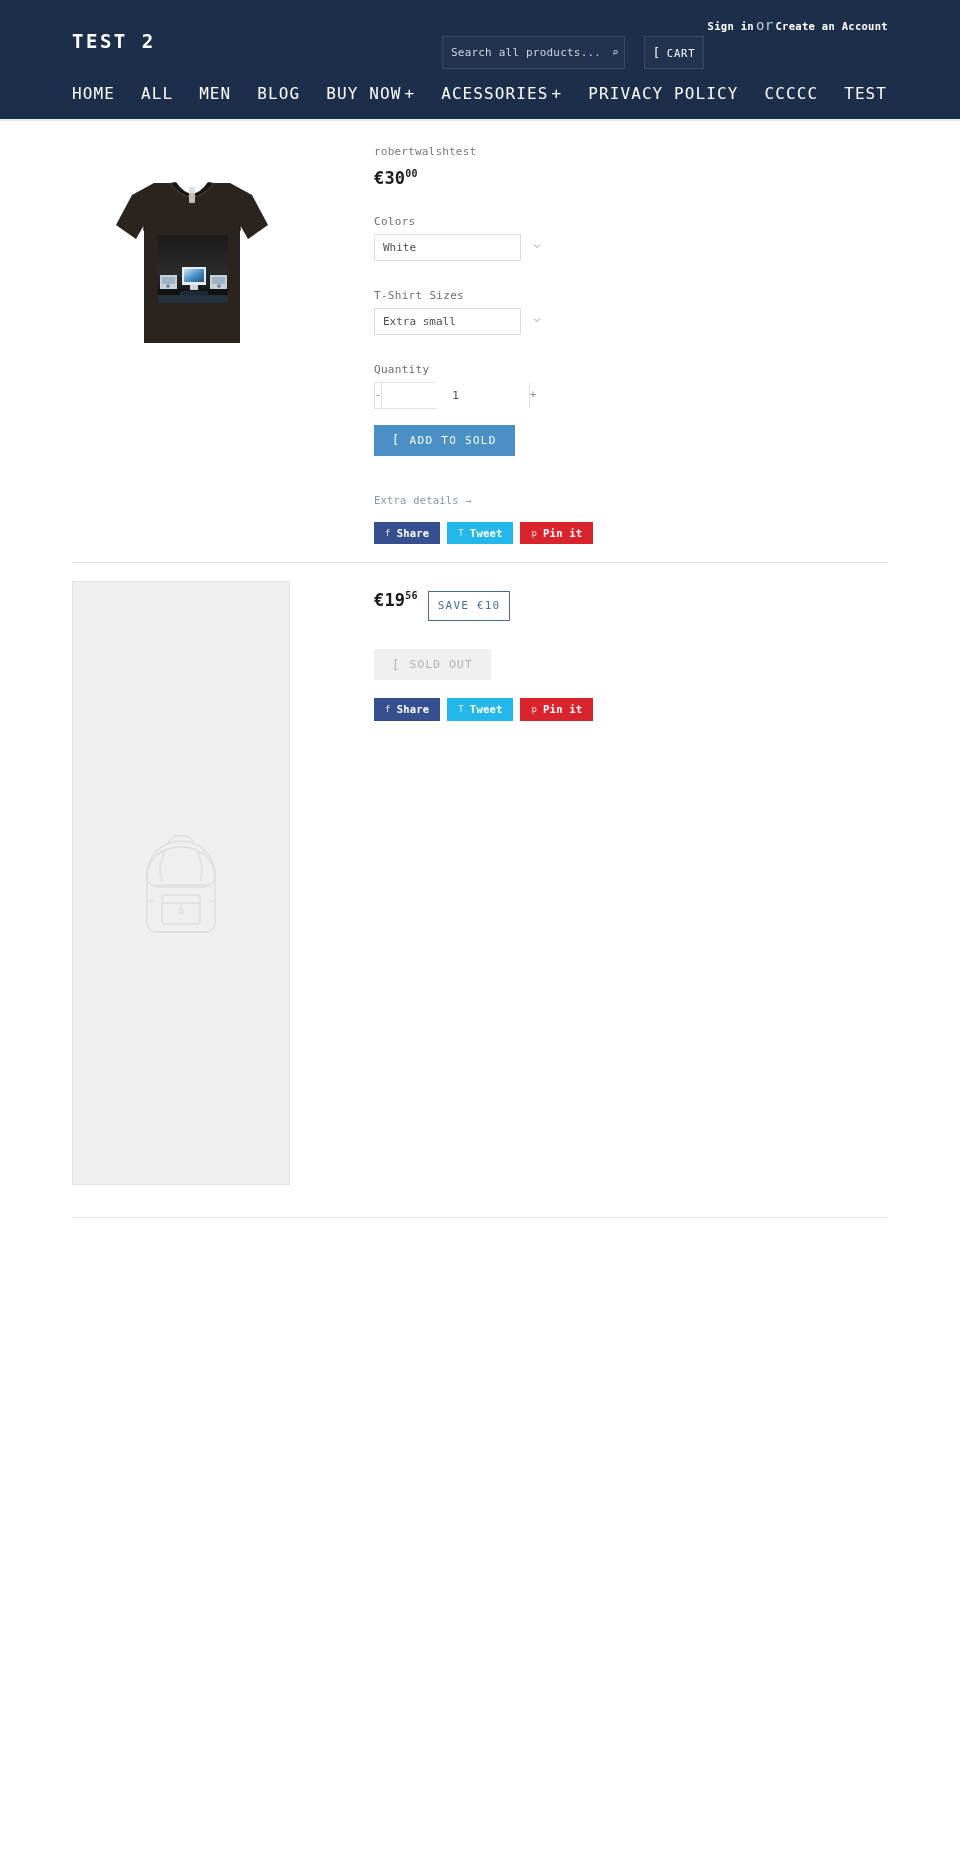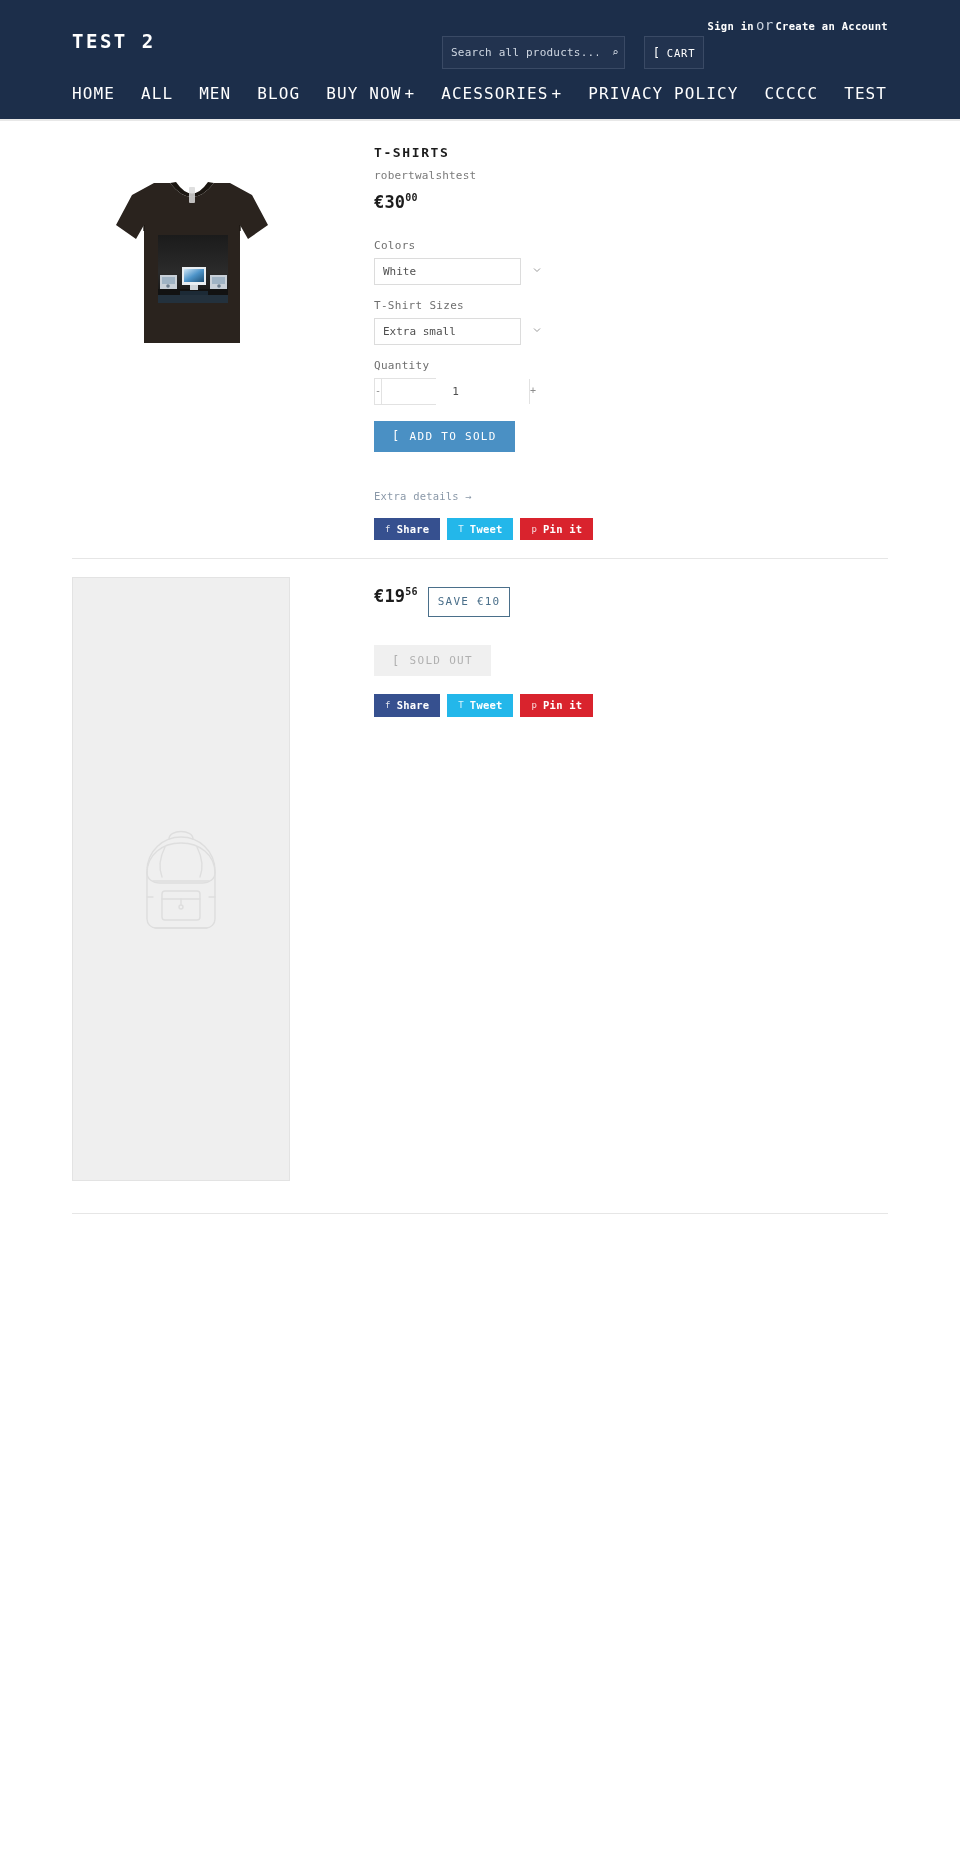--- a/index.html
+++ b/index.html
@@ -215,21 +215,21 @@
   
   .field-label {
     font-size: 11px;
     color: #6f6f6f;
     margin-bottom: 6px;
     letter-spacing: 0.3px;
   }
   .select-wrap {
     position: relative;
     width: 175px;
-    margin-bottom: 14px;
+    margin-bottom: 28px;
   }
   .select-box {
     width: 147px;
     height: 27px;
     border: 1px solid #dcdcdc;
     background: #ffffff;
     font-family: inherit;
     font-size: 11px;
     color: #4f4f4f;
     padding: 0 22px 0 8px;
@@ -455,21 +455,20 @@
           <circle cx="76" cy="131" r="1.8" fill="#6b7c8c"></circle>
           <rect x="88" y="136" width="28" height="4" fill="#1c2a36"></rect>
           <rect x="66" y="140" width="70" height="8" fill="#23313d"></rect>
 
           <path d="M52 70 L52 76 M148 70 L148 76" stroke="#1b1611" stroke-width="1.4"></path>
         </svg>
       </div>
     </div>
 
     <div class="product-info">
-      <h1 class="product-title">T-SHIRTS</h1>
       <div class="product-vendor">robertwalshtest</div>
 
       <div class="price-line">
         <div class="price">
           <span>€30</span><sup>00</sup>
         </div>
       </div>
 
       
       <div class="field-label">Colors</div>

